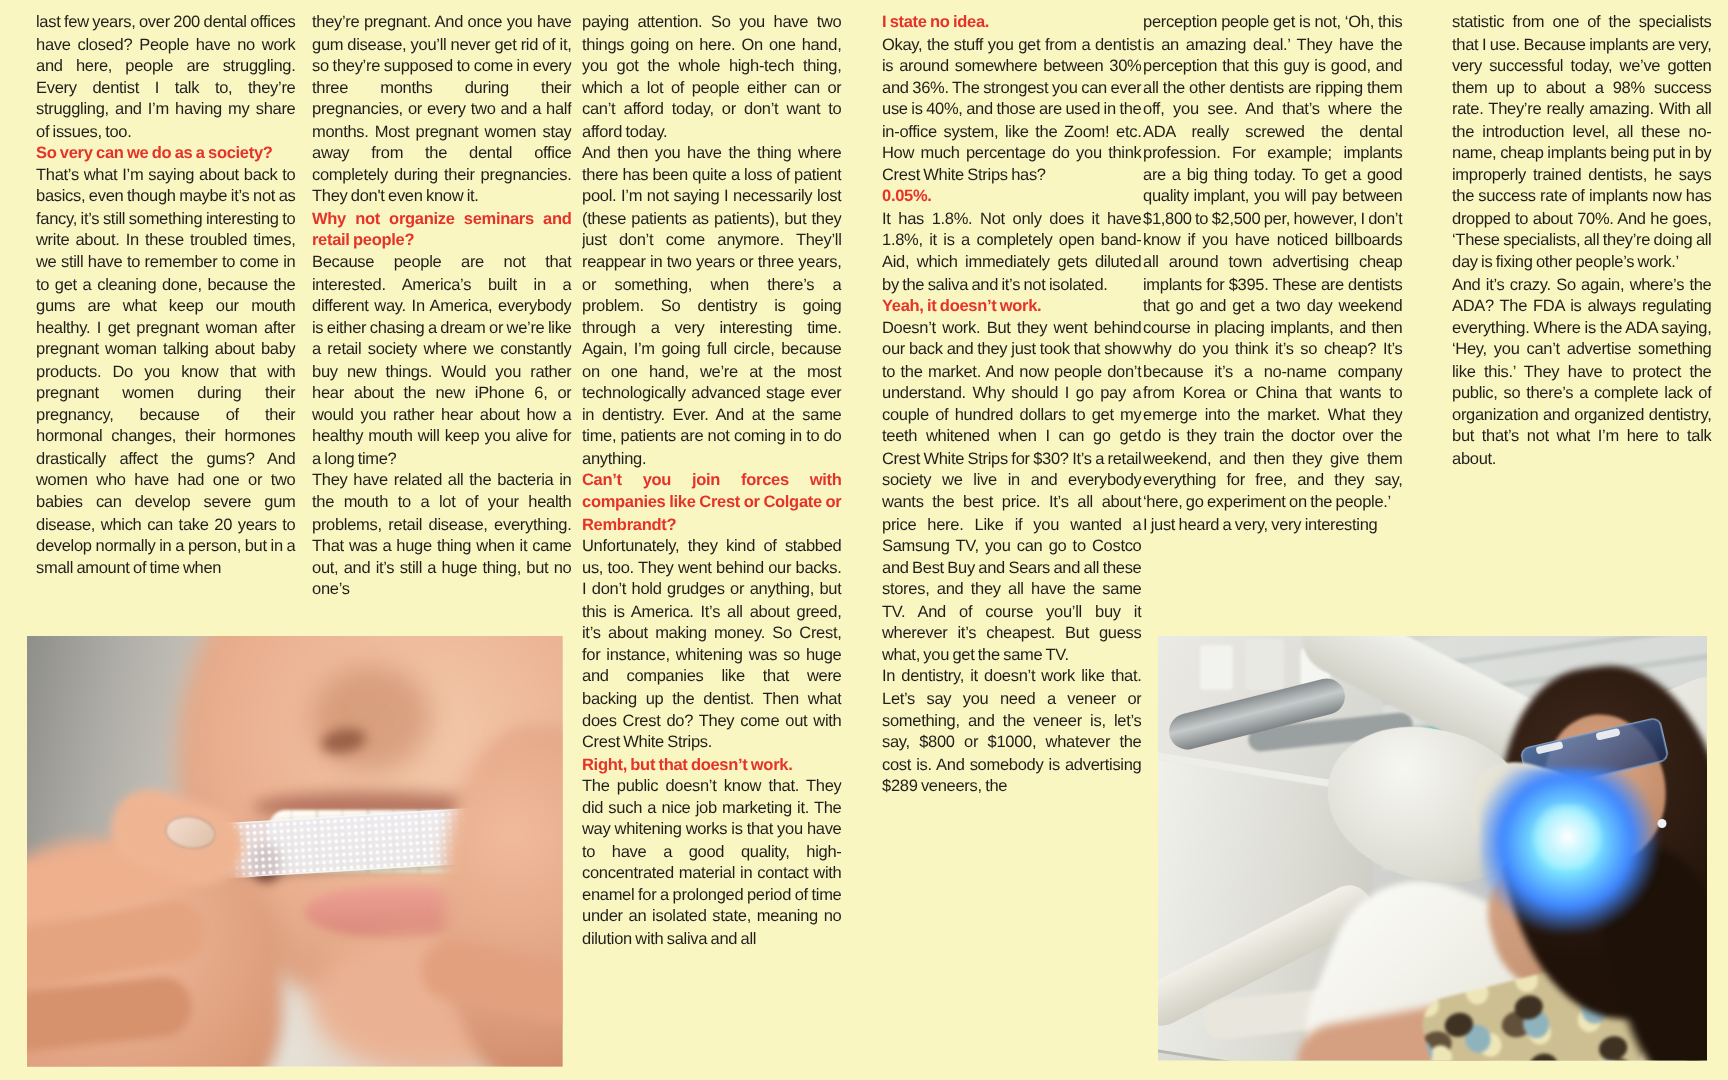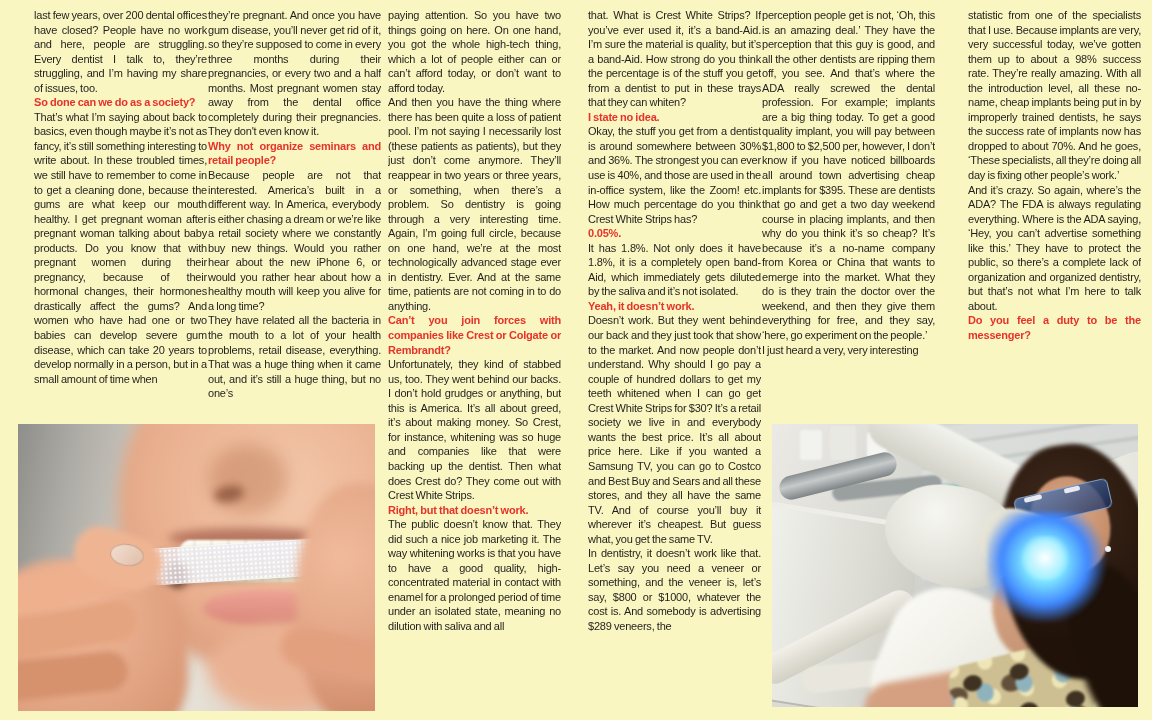--- a/index.html
+++ b/index.html
@@ -15,21 +15,21 @@
     position:absolute; top:8px; width:173px;
     font-size:11px; line-height:14.55px;
     color:#201f1c; text-align:justify;
     letter-spacing:-0.2px; word-spacing:-0.6px;
     overflow:hidden;
   }
   .col p { margin:0; }
   .col p.q { color:#e5332a; font-weight:bold; }
   .short { height:408px; }
   .tall  { height:702px; }
-  #col0{left:34px} #col1{left:208px} #col2{left:388px}
+  #col0{left:24px} #col1{left:208px} #col2{left:388px}
   #col3{left:588px} #col4{left:762px} #col5{left:968px}
 
   
   .photo { position:absolute; overflow:hidden; }
   .photo .s { position:absolute; display:block; }
   #photoL { left:18px; top:424px; width:357px; height:287px;
             background:linear-gradient(100deg,#8e8e8a 0%,#aeaca6 15%,#cfcbc2 35%,#e6e1d7 55%,#e0cfc0 75%,#d3bcab 100%); }
   #photoR { left:772px; top:424px; width:366px; height:283px;
             background:linear-gradient(115deg,#eceae4 0%,#dadad4 30%,#c6c9c8 60%,#b3b9bb 100%); }
 
@@ -115,55 +115,53 @@
   #rpglow{left:215px;top:88px;width:120px;height:110px;filter:blur(2px);
     background:radial-gradient(circle at 48% 45%,#e6ffff 0%,#7fe9ff 22%,#3f86ff 50%,rgba(47,70,200,0) 72%);}
   #rpglowcore{left:248px;top:112px;width:50px;height:44px;filter:blur(1px);
     background:radial-gradient(circle,#ffffff 0%,#b9f3ff 45%,rgba(150,220,255,0) 75%);}
 </style>
 </head>
 <body>
 
 <div id="col0" class="col short">
     <p>last few years, over 200 dental offices have closed? People have no work and here, people are struggling. Every dentist I talk to, they’re struggling, and I’m having my share of issues, too.</p>
-    <p class="q">So done can we do as a society?</p>
+    <p class="q">So very can we do as a society?</p>
     <p>That’s what I’m saying about back to basics, even though maybe it’s not as fancy, it’s still something interesting to write about. In these troubled times, we still have to remember to come in to get a cleaning done, because the gums are what keep our mouth healthy. I get pregnant woman after pregnant woman talking about baby products. Do you know that with pregnant women during their pregnancy, because of their hormonal changes, their hormones drastically affect the gums? And women who have had one or two babies can develop severe gum disease, which can take 20 years to develop normally in a person, but in a small amount of time when</p>
   </div>
 <div id="col1" class="col short">
     <p>they’re pregnant. And once you have gum disease, you’ll never get rid of it, so they’re supposed to come in every three months during their pregnancies, or every two and a half months. Most pregnant women stay away from the dental office completely during their pregnancies. They don't even know it.</p>
     <p class="q">Why not organize seminars and retail people?</p>
     <p>Because people are not that interested. America’s built in a different way. In America, everybody is either chasing a dream or we’re like a retail society where we constantly buy new things. Would you rather hear about the new iPhone 6, or would you rather hear about how a healthy mouth will keep you alive for a long time?</p>
     <p>They have related all the bacteria in the mouth to a lot of your health problems, retail disease, everything. That was a huge thing when it came out, and it’s still a huge thing, but no one’s</p>
   </div>
 <div id="col2" class="col tall">
     <p>paying attention. So you have two things going on here. On one hand, you got the whole high-tech thing, which a lot of people either can or can’t afford today, or don’t want to afford today.</p>
     <p>And then you have the thing where there has been quite a loss of patient pool. I’m not saying I necessarily lost (these patients as patients), but they just don’t come anymore. They’ll reappear in two years or three years, or something, when there’s a problem. So dentistry is going through a very interesting time. Again, I’m going full circle, because on one hand, we’re at the most technologically advanced stage ever in dentistry. Ever. And at the same time, patients are not coming in to do anything.</p>
     <p class="q">Can’t you join forces with companies like Crest or Colgate or Rembrandt?</p>
     <p>Unfortunately, they kind of stabbed us, too. They went behind our backs. I don’t hold grudges or anything, but this is America. It’s all about greed, it’s about making money. So Crest, for instance, whitening was so huge and companies like that were backing up the dentist. Then what does Crest do? They come out with Crest White Strips.</p>
     <p class="q">Right, but that doesn’t work.</p>
     <p>The public doesn’t know that. They did such a nice job marketing it. The way whitening works is that you have to have a good quality, high-concentrated material in contact with enamel for a prolonged period of time under an isolated state, meaning no dilution with saliva and all</p>
   </div>
 <div id="col3" class="col tall">
-    <p>that. What is Crest White Strips? If you’ve ever used it, it’s a band-Aid. I’m sure the material is quality, but it’s a band-Aid. How strong do you think the percentage is of the stuff you get from a dentist to put in these trays that they can whiten?</p>
     <p class="q">I state no idea.</p>
     <p>Okay, the stuff you get from a dentist is around somewhere between 30% and 36%. The strongest you can ever use is 40%, and those are used in the in-office system, like the Zoom! etc. How much percentage do you think Crest White Strips has?</p>
     <p class="q">0.05%.</p>
     <p>It has 1.8%. Not only does it have 1.8%, it is a completely open band-Aid, which immediately gets diluted by the saliva and it’s not isolated.</p>
     <p class="q">Yeah, it doesn’t work.</p>
     <p>Doesn’t work. But they went behind our back and they just took that show to the market. And now people don’t understand. Why should I go pay a couple of hundred dollars to get my teeth whitened when I can go get Crest White Strips for $30? It’s a retail society we live in and everybody wants the best price. It’s all about price here. Like if you wanted a Samsung TV, you can go to Costco and Best Buy and Sears and all these stores, and they all have the same TV. And of course you’ll buy it wherever it’s cheapest. But guess what, you get the same TV.</p>
     <p>In dentistry, it doesn’t work like that. Let’s say you need a veneer or something, and the veneer is, let’s say, $800 or $1000, whatever the cost is. And somebody is advertising $289 veneers, the</p>
   </div>
 <div id="col4" class="col short">
     <p>perception people get is not, ‘Oh, this is an amazing deal.’ They have the perception that this guy is good, and all the other dentists are ripping them off, you see. And that’s where the ADA really screwed the dental profession. For example; implants are a big thing today. To get a good quality implant, you will pay between $1,800 to $2,500 per, however, I don’t know if you have noticed billboards all around town advertising cheap implants for $395. These are dentists that go and get a two day weekend course in placing implants, and then why do you think it’s so cheap? It’s because it’s a no-name company from Korea or China that wants to emerge into the market. What they do is they train the doctor over the weekend, and then they give them everything for free, and they say, ‘here, go experiment on the people.’</p>
     <p>I just heard a very, very interesting</p>
   </div>
 <div id="col5" class="col short">
     <p>statistic from one of the specialists that I use. Because implants are very, very successful today, we’ve gotten them up to about a 98% success rate. They’re really amazing. With all the introduction level, all these no-name, cheap implants being put in by improperly trained dentists, he says the success rate of implants now has dropped to about 70%. And he goes, ‘These specialists, all they’re doing all day is fixing other people’s work.’</p>
     <p>And it’s crazy. So again, where’s the ADA? The FDA is always regulating everything. Where is the ADA saying, ‘Hey, you can’t advertise something like this.’ They have to protect the public, so there’s a complete lack of organization and organized dentistry, but that’s not what I’m here to talk about.</p>
-    <p class="q">Do you feel a duty to be the messenger?</p>
   </div>
 
 <div id="photoL" class="photo">
   <i class="s" id="lpface"></i>
   <i class="s" id="lpnoseshadow"></i>
   <i class="s" id="lpnostril"></i>
   <i class="s" id="lpsmileline"></i>
   <i class="s" id="lpteeth"></i>
   <i class="s" id="lpcornerL"></i>
   <i class="s" id="lpcornerR"></i>

